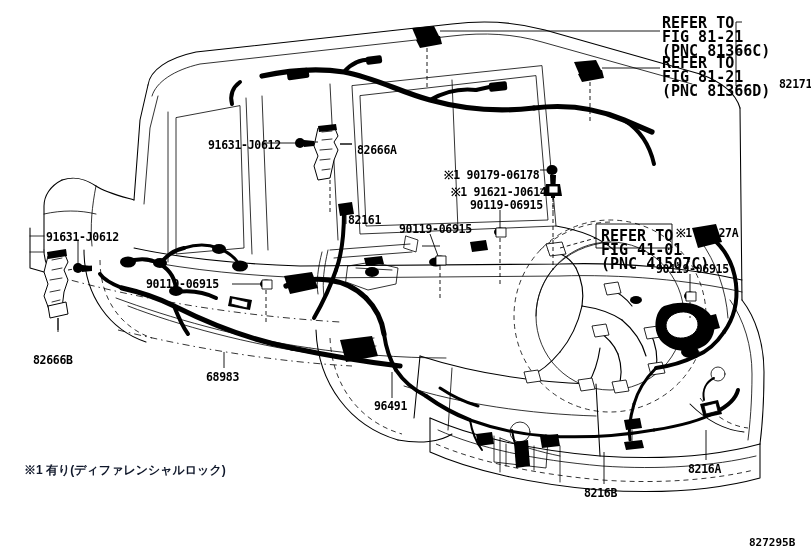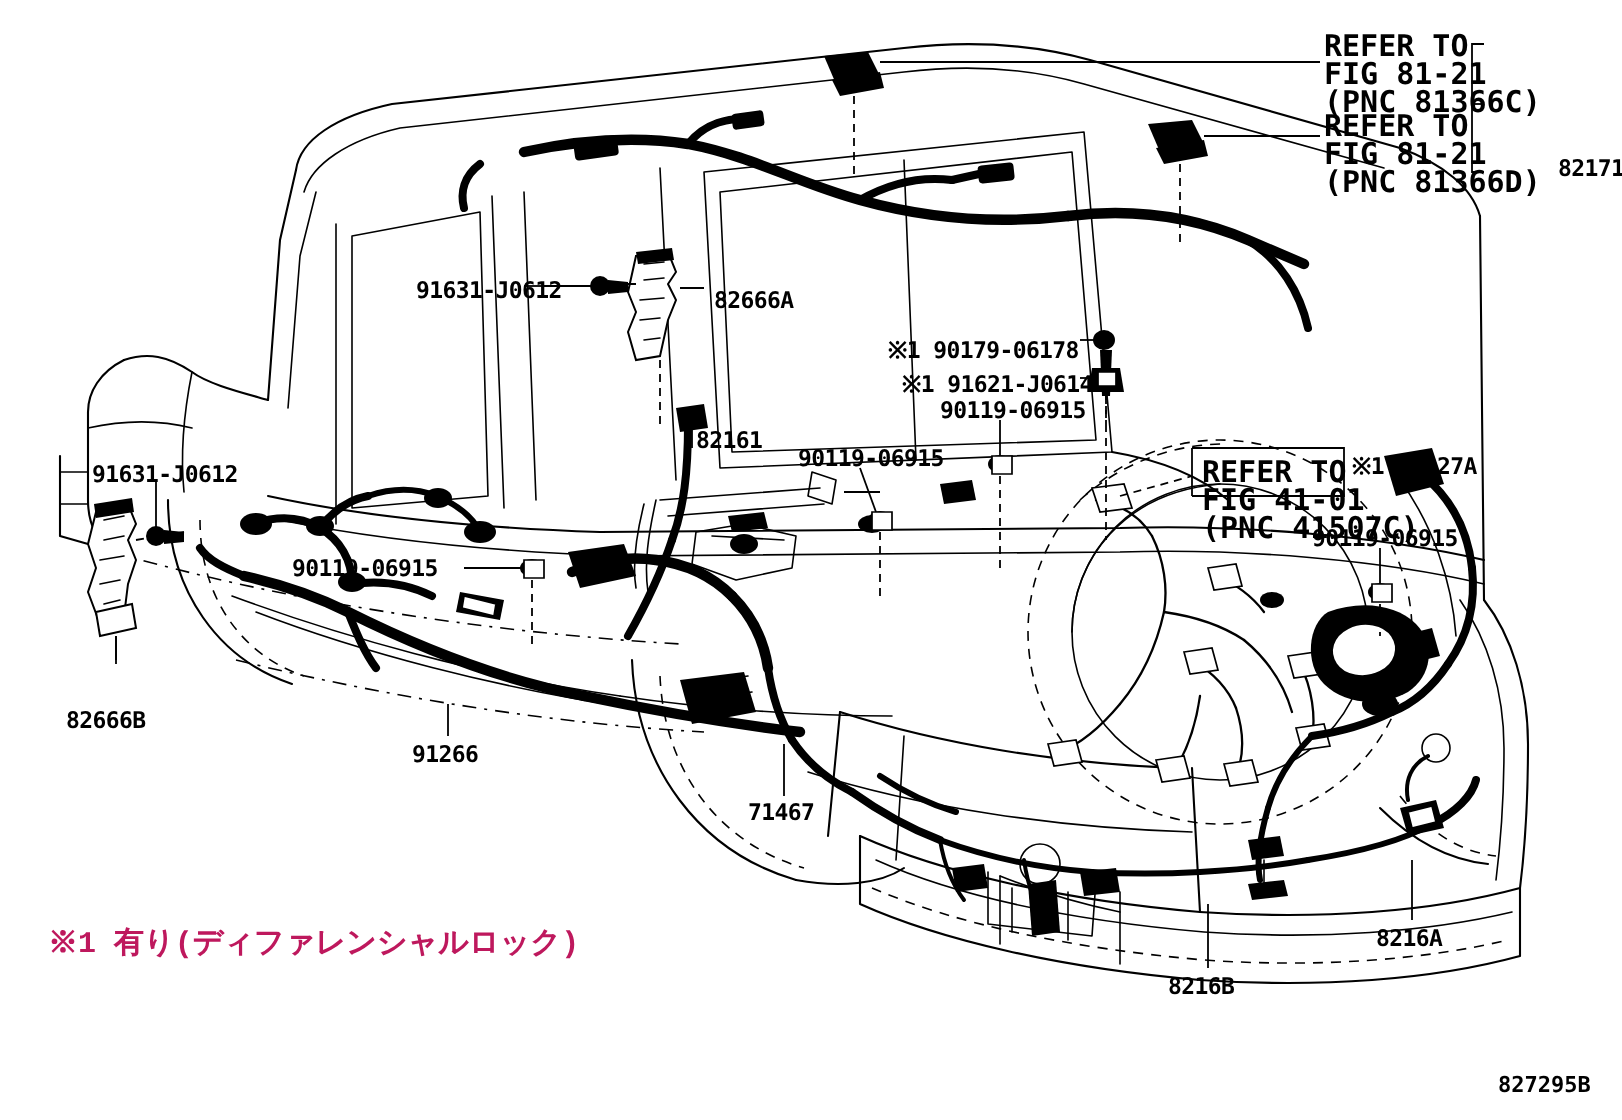--- a/index.html
+++ b/index.html
@@ -6,22 +6,22 @@
   html,body{margin:0;padding:0;background:#ffffff;}
   body{width:811px;height:560px;overflow:hidden;
        font-family:"DejaVu Sans","Liberation Sans",sans-serif;color:#000;}
   #sheet{position:relative;width:811px;height:560px;background:#fff;}
   svg#art{position:absolute;left:0;top:0;width:811px;height:560px;}
   .lbl{position:absolute;font-family:"DejaVu Sans Mono","Liberation Mono",monospace;
        font-weight:bold;font-size:11.5px;letter-spacing:-0.3px;white-space:nowrap;
        color:#000;line-height:13px;}
   .refbox{position:absolute;font-family:"DejaVu Sans Mono","Liberation Mono",monospace;
           font-weight:bold;font-size:15px;line-height:14px;white-space:nowrap;color:#000;}
-  .note{position:absolute;font-family:Liberation Mono, monospace;
-        font-weight:bold;font-size:15px;white-space:nowrap;color:#be185d;}
+  .note{position:absolute;font-family:Liberation Sans, sans-serif;
+        font-weight:bold;font-size:12px;white-space:nowrap;color:#0f172a;}
   .sheetid{position:absolute;font-family:"DejaVu Sans Mono","Liberation Mono",monospace;
            font-weight:bold;font-size:11px;color:#000;text-align:center;}
 </style>
 </head>
 <body>
 
 <div id="sheet">
 
 <svg id="art" viewBox="0 0 811 560">
   <defs>
@@ -370,22 +370,22 @@
 
 </svg>
 
 <div id="labels">
       <div class="lbl" style="left: 208px; top: 139px;">91631-J0612</div>
       <div class="lbl" style="left: 357px; top: 144px;">82666A</div>
       <div class="lbl" style="left: 46px; top: 231px;">91631-J0612</div>
       <div class="lbl" style="left: 33px; top: 336px; margin-top: 18px;">82666B</div>
       <div class="lbl" style="left: 146px; top: 278px;">90119-06915</div>
       <div class="lbl" style="left: 348px; top: 214px;">82161</div>
-      <div class="lbl" style="left: 206px; top: 371px;">91266</div>
-      <div class="lbl" style="left: 374px; top: 400px;">71467</div>
+      <div class="lbl" style="left: 206px; top: 371px;">68983</div>
+      <div class="lbl" style="left: 374px; top: 400px;">96491</div>
       <div class="lbl" style="left: 451px; top: 166px; margin-top: 20px;">※1 91621-J0614</div>
       <div class="lbl" style="left: 444px; top: 169px;">※1 90179-06178</div>
       <div class="lbl" style="left: 470px; top: 199px;">90119-06915</div>
       <div class="lbl" style="left: 399px; top: 223px;">90119-06915</div>
       <div class="lbl" style="left: 676px; top: 227px;">※1 82127A</div>
       <div class="lbl" style="left: 656px; top: 263px;">90119-06915</div>
       <div class="lbl" style="left: 584px; top: 487px;">8216B</div>
       <div class="lbl" style="left: 688px; top: 463px;">8216A</div>
       <div class="lbl" style="left: 745px; top: 78px; margin-left: 34px;">82171</div>
     </div>

